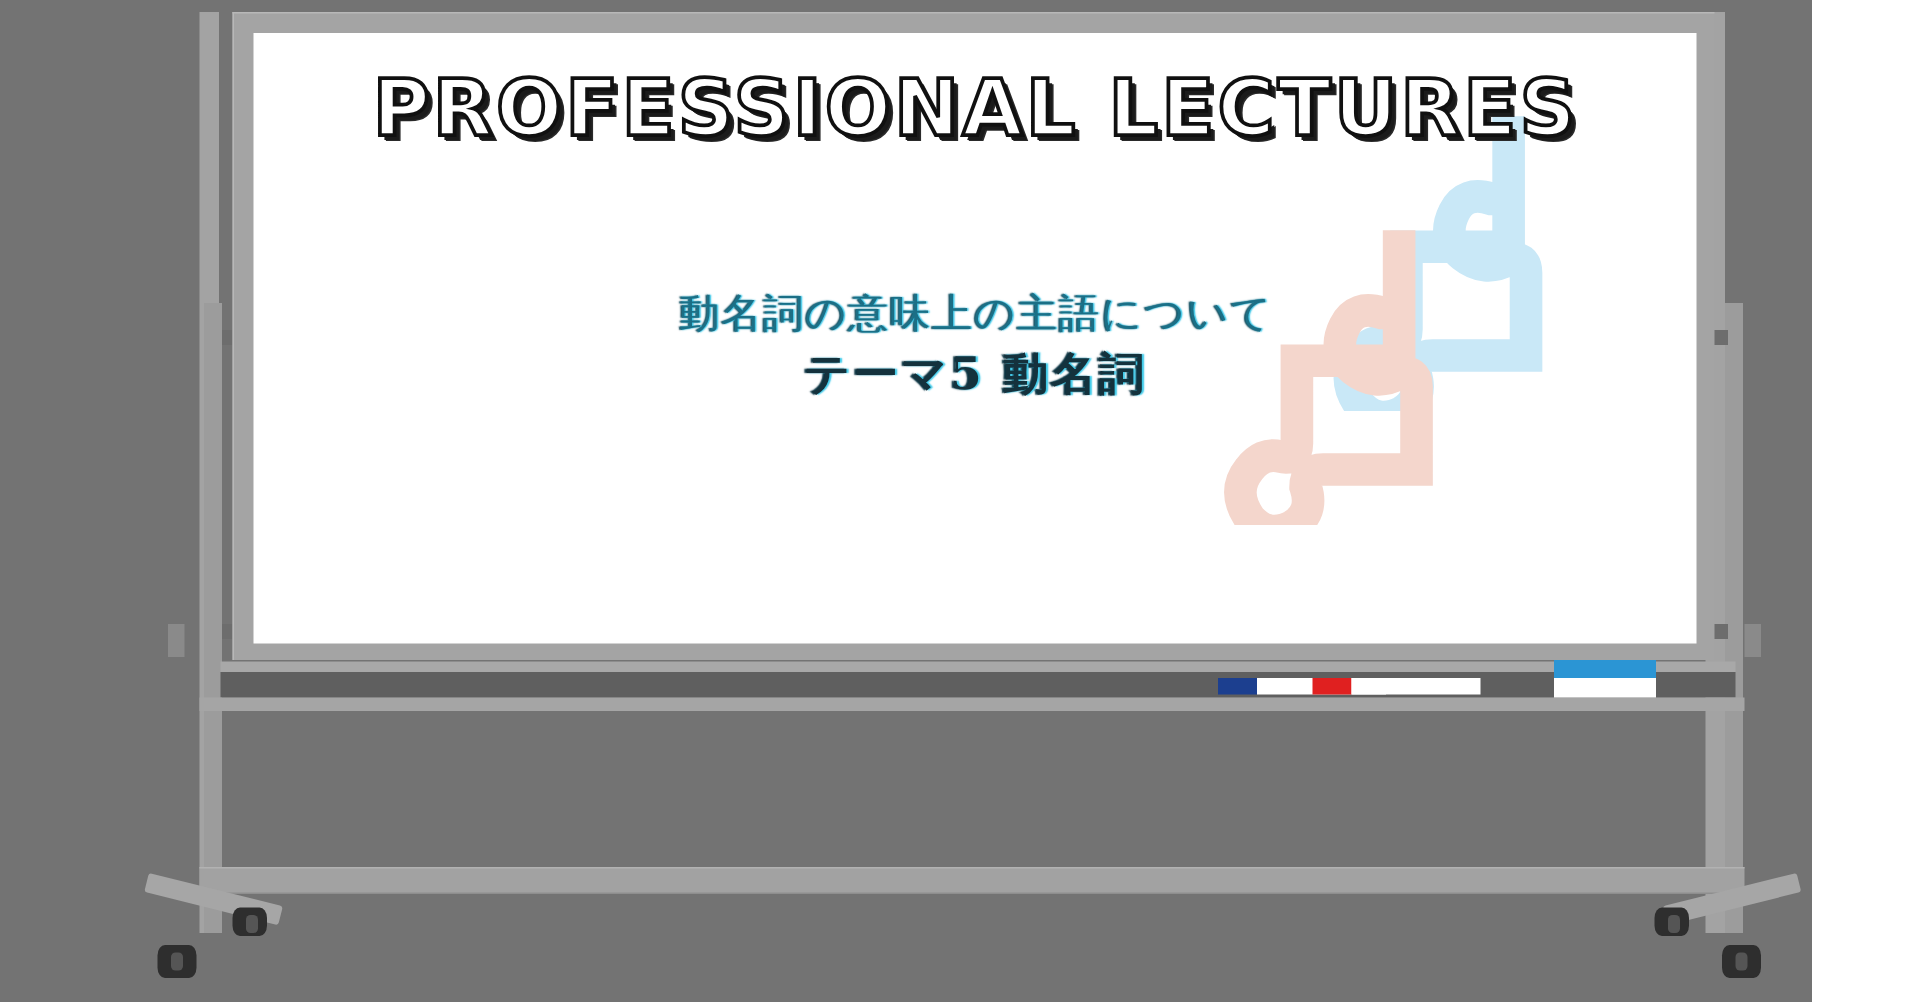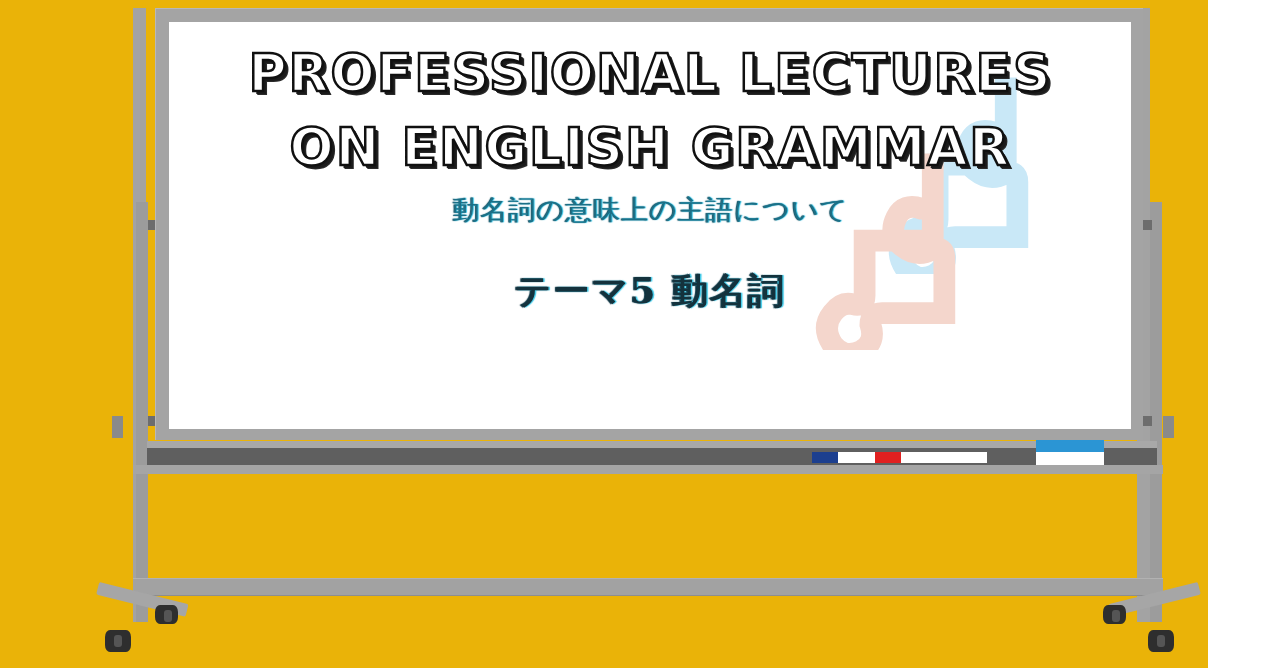--- a/index.html
+++ b/index.html
@@ -11,21 +11,21 @@
     width: 1280px;
     height: 668px;
     overflow: hidden;
     font-family: "Liberation Sans", sans-serif;
   }
 
   #stage {
     position: relative;
     width: 1208px;
     height: 668px;
-    background: #eab308;
+    background: #737373;
   }
 
   
   .stand-post {
     position: absolute;
     background: #9e9e9e;
   }
 
   
   #post-left-outer  { left: 133px;  top: 8px;   width: 13px; height: 614px; background:#a3a3a3; }
@@ -234,26 +234,25 @@
     font-family: "DejaVu Serif", serif;
     font-size: 27px;
     line-height: 36px;
     color: #1b6f86;
     text-shadow: 1px 0 1px #35c4e6, -1px 0 1px #0d4a5c;
     letter-spacing: 1px;
   }
   .subtitle-2 {
     font-family: "DejaVu Serif", serif;
     font-weight: 700;
-    font-size: 36px;
+    font-size: 30px;
     line-height: 44px;
     color: #14323d;
     text-shadow: 1.5px 0 1px #3fcbea, -1.5px 0 1px #0a3240;
     letter-spacing: 2px;
-    margin-top: 40px;
   }
 
   #headline {
     position: absolute;
     left: 0;
     top: 278px;
     width: 963px;
     text-align: center;
     font-family: "DejaVu Sans", sans-serif;
     font-weight: 700;
@@ -307,21 +306,20 @@
       <div id="puzzle-pink" class="puzzle">
         <svg width="250" height="250" viewBox="0 0 250 250" xmlns="http://www.w3.org/2000/svg">
           <path d="M95 40 L95 70 Q95 78 87 78 Q75 74 70 84 Q64 96 74 104 Q84 112 95 106 Q103 104 103 112 L103 150
                    L60 150 Q52 150 52 158 Q56 170 46 176 Q34 182 26 172 Q18 160 26 150 Q32 142 40 144 Q48 146 48 138
                    L48 100 L95 100 Z" fill="none" stroke="#f4d6cc" stroke-width="15" transform="translate(10,10) scale(1.45) translate(-20,-10)"></path>
         </svg>
       </div>
 
       <div id="title-block">
         <div class="title-line">PROFESSIONAL LECTURES</div>
-        <div class="title-line">ON ENGLISH GRAMMAR</div>
       </div>
 
       <div id="subtitle-block">
         <div class="subtitle-1">動名詞の意味上の主語について</div>
         <div class="subtitle-2">テーマ5 動名詞</div>
       </div>
 
 
     </div>
   </div>

